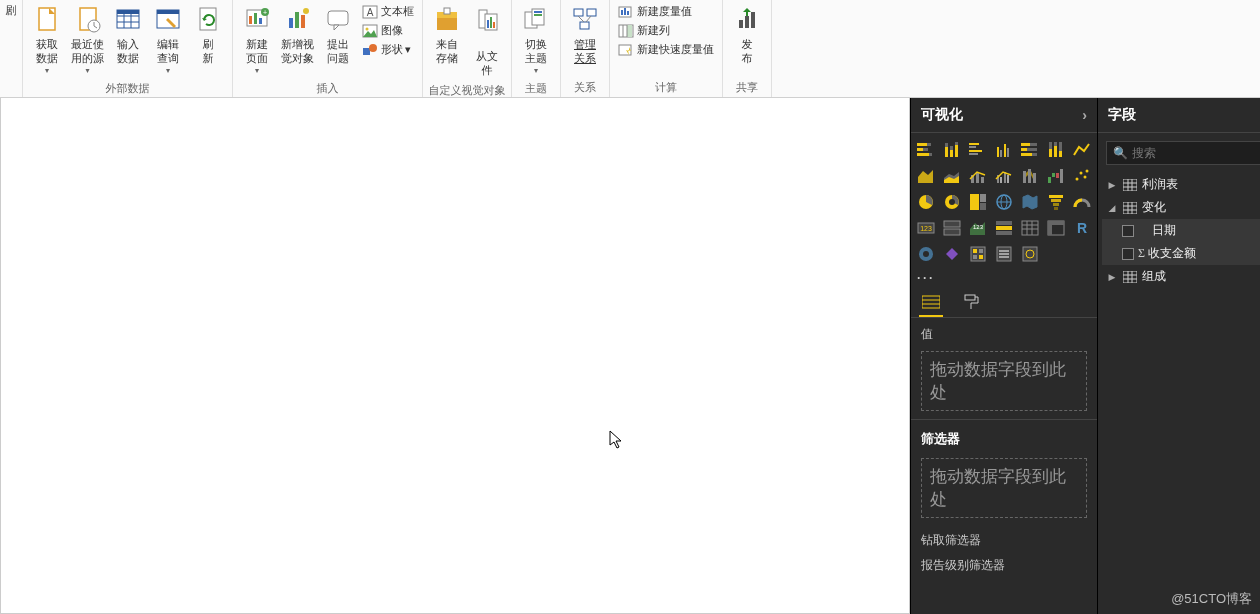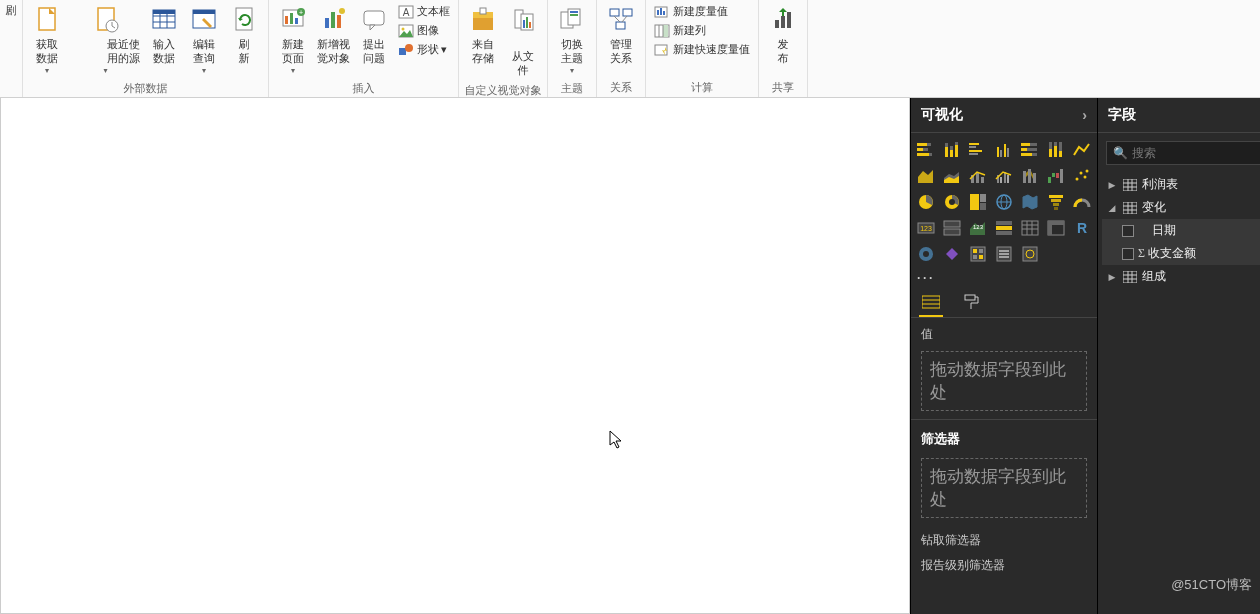--- a/index.html
+++ b/index.html
@@ -48,21 +48,21 @@
 .search-box .mag { color: #888; margin-right: 4px; }
 
 .field-tree { padding: 0 4px; }
 .tree-row { display: flex; align-items: center; padding: 3px 4px; cursor: pointer; font-size: 12px; color: #eee; }
 .tree-row.child { padding-left: 20px; background: #383838; }
 .tree-row .exp { width: 12px; color: #aaa; font-size: 9px; text-align: center; }
 .tree-row .tbl-icon { width: 16px; height: 12px; margin: 0 4px; display: inline-flex; align-items: center; justify-content: center; }
 .tree-row .chk { width: 12px; height: 12px; border: 1px solid #888; margin-right: 4px; background: #2a2a2a; }
 .tree-row .sigma { font-family: serif; font-size: 12px; margin-right: 3px; color: #ccc; }
 
-.watermark { position: absolute; right: 8px; bottom: 20px; color: #bbb; font-size: 13px; pointer-events: none; }
+.watermark { position: absolute; right: 8px; bottom: 6px; color: #bbb; font-size: 13px; pointer-events: none; }
 
 
 svg { display: block; }
 </style>
 </head>
 <body>
 
 <div class="ribbon">
 
   <div class="ribbon-group" style="min-width:18px;">
@@ -87,21 +87,21 @@
         <span class="caret">▾</span>
       </div>
       <div class="ribbon-btn">
         <span class="icon-box">
           <svg width="28" height="28">
               <rect x="6" y="2" width="16" height="22" fill="#fff" stroke="#e0a030" stroke-width="1.5"></rect>
               <circle cx="20" cy="20" r="6" fill="#fff" stroke="#888"></circle>
               <path d="M20 16 L20 20 L23 22" stroke="#888" fill="none"></path>
             </svg>
         </span>
-        <span style="white-space:pre;margin-left:36px;">最近使
+        <span style="white-space:pre;">最近使
 用的源</span>
         <span class="caret">▾</span>
       </div>
       <div class="ribbon-btn">
         <span class="icon-box">
           <svg width="28" height="28">
               <rect x="3" y="4" width="22" height="18" fill="#fff" stroke="#2b579a"></rect>
               <line x1="3" y1="10" x2="25" y2="10" stroke="#2b579a"></line>
               <line x1="3" y1="16" x2="25" y2="16" stroke="#2b579a"></line>
               <line x1="10" y1="4" x2="10" y2="22" stroke="#2b579a"></line>
@@ -267,21 +267,21 @@
       <div class="ribbon-btn">
         <span class="icon-box">
           <svg width="28" height="28">
               <rect x="3" y="3" width="9" height="7" fill="#fff" stroke="#2b579a"></rect>
               <rect x="16" y="3" width="9" height="7" fill="#fff" stroke="#2b579a"></rect>
               <rect x="9" y="16" width="9" height="7" fill="#fff" stroke="#2b579a"></rect>
               <line x1="7" y1="10" x2="13" y2="16" stroke="#888"></line>
               <line x1="20" y1="10" x2="15" y2="16" stroke="#888"></line>
             </svg>
         </span>
-        <span style="white-space:pre;">管理
+        <span style="white-space:pre;text-decoration:underline;">管理
 关系</span>
       </div>
     </div>
     <div class="ribbon-group-label">关系</div>
   </div>
 
   <div class="ribbon-group">
     <div class="ribbon-row">
       <div class="ribbon-small-col">
         <div class="ribbon-small-btn">

